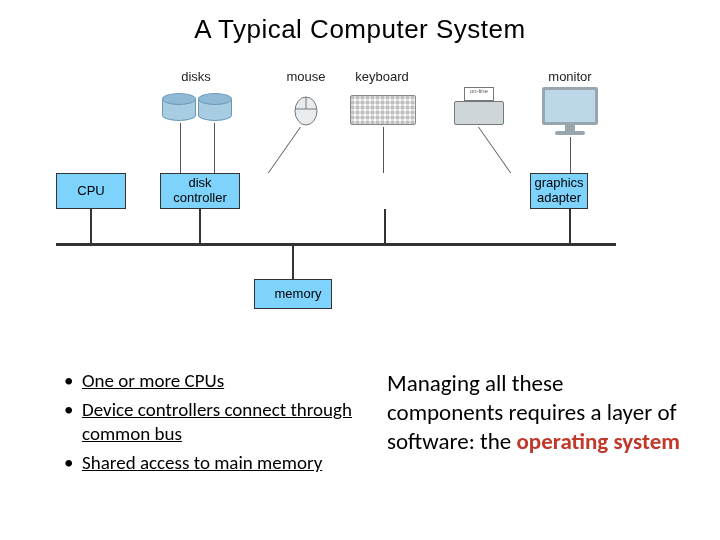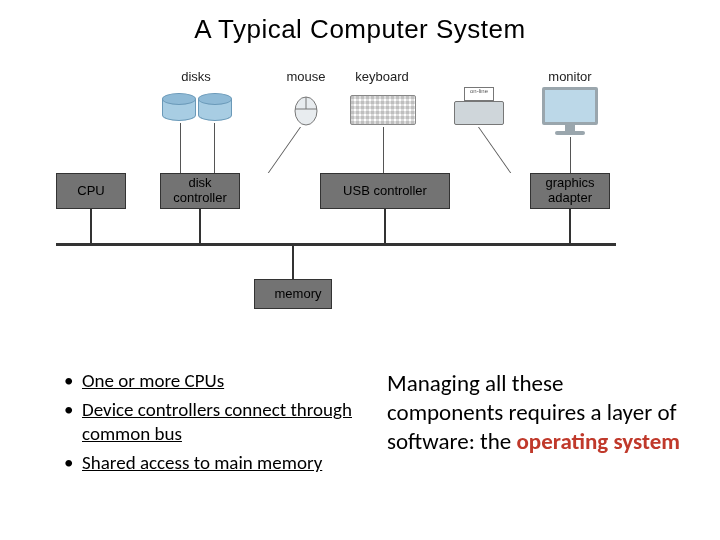--- a/index.html
+++ b/index.html
@@ -88,21 +88,21 @@
   }
   .monitor-icon .stand {
     width: 10px; height: 6px; background: #9aa6ad; margin: 0 auto;
   }
   .monitor-icon .base {
     width: 30px; height: 4px; background: #9aa6ad; margin: 0 auto; border-radius: 2px;
   }
   .box {
     position: absolute;
     border: 1px solid #333;
-    background: #737373;
+    background: #7dd3fc;
     font-size: 13px;
     text-align: center;
     display: flex;
     align-items: center;
     justify-content: center;
     padding: 4px 6px;
     line-height: 1.15;
   }
   .bus {
     position: absolute;
@@ -193,22 +193,21 @@
 
   <div class="thinline" style="left:140px; top:60px; height:50px;"></div>
   <div class="thinline" style="left:174px; top:60px; height:50px;"></div>
   <div class="thinline" style="left:260px; top:64px; height:46px; transform:skewX(-35deg); transform-origin:top;"></div>
   <div class="thinline" style="left:343px; top:64px; height:46px;"></div>
   <div class="thinline" style="left:438px; top:64px; height:46px; transform:skewX(35deg); transform-origin:top;"></div>
   <div class="thinline" style="left:530px; top:74px; height:36px;"></div>
 
   <div class="box" style="left:16px;  top:110px; width:70px;  height:36px;">CPU</div>
   <div class="box" style="left:120px; top:110px; width:80px;  height:36px;">disk controller</div>
-  <div class="box" style="left:280px; top:110px; width:130px; height:36px;">USB controller</div>
-  <div class="box" style="left:490px; top:110px; width:80px;  height:36px;">graphics adapter</div>
+  <div class="box" style="left:490px; top:110px; width:58px;  height:36px;">graphics adapter</div>
 
   <div class="vline" style="left:50px;  top:146px; height:34px;"></div>
   <div class="vline" style="left:159px; top:146px; height:34px;"></div>
   <div class="vline" style="left:344px; top:146px; height:34px;"></div>
   <div class="vline" style="left:529px; top:146px; height:34px;"></div>
 
   <div class="bus" style="left:16px; top:180px; width:560px;"></div>
 
   <div class="vline" style="left:252px; top:183px; height:34px;"></div>
 

